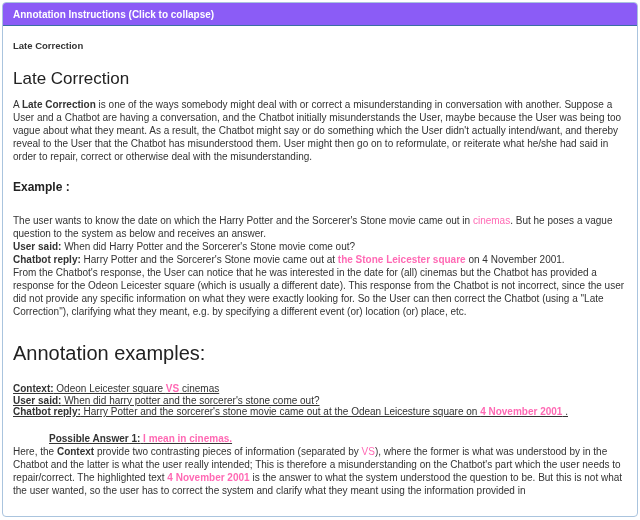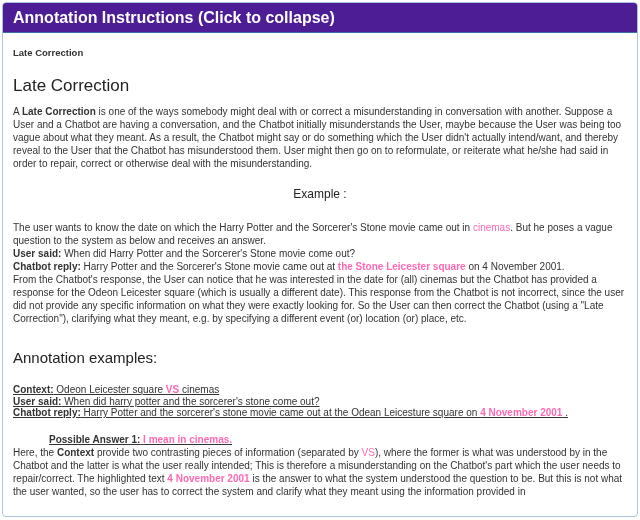--- a/index.html
+++ b/index.html
@@ -11,24 +11,24 @@
   }
   .panel {
     position: absolute;
     left: 2px; top: 2px; right: 2px; bottom: 3px;
     border: 1px solid #aac4de;
     border-radius: 4px;
     background: #ffffff;
     overflow: hidden;
   }
   .panel-header {
-    background: #4c1d95;
+    background: #8b5cf6;
     border-bottom: 1px solid #3a6ea5;
     color: #ffffff;
-    font-size: 16px;
+    font-size: 10px;
     font-weight: bold;
     padding: 6px 10px 5px 10px;
     cursor: pointer;
   }
   .panel-body {
     padding: 12px 10px 8px 10px;
     color: #333333;
   }
   .subtitle {
     font-size: 9.5px;
@@ -37,27 +37,26 @@
     margin: 2px 0 18px 0;
   }
   h1.section-title {
     font-size: 17px;
     font-weight: 500;
     color: #222;
     margin: 0 0 9px 0;
   }
   h2.sub-heading {
     font-size: 12px;
-    font-weight: 400;
+    font-weight: 700;
     color: #222;
     margin: 17px 0 20px 0;
-    text-align: center;
   }
   h1.section-title-2 {
-    font-size: 15px;
+    font-size: 20px;
     font-weight: 500;
     color: #222;
     margin: 24px 0 18px 0;
   }
   p.body, div.line {
     font-size: 10px;
     line-height: 13px;
     margin: 0;
   }
   div.line { line-height: 11.5px; text-decoration: underline; }

